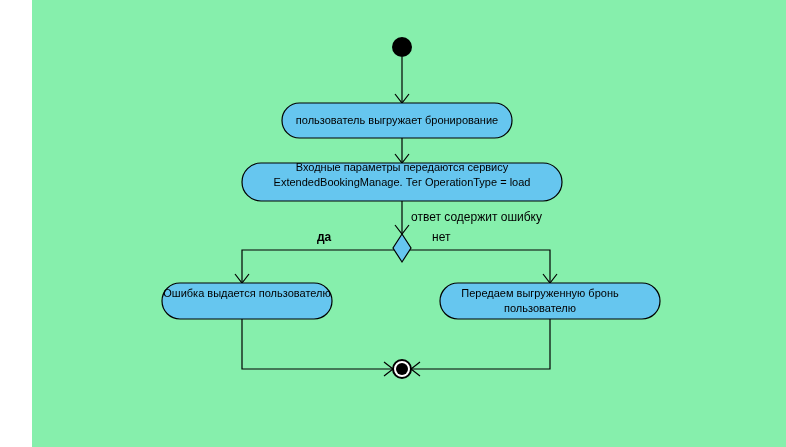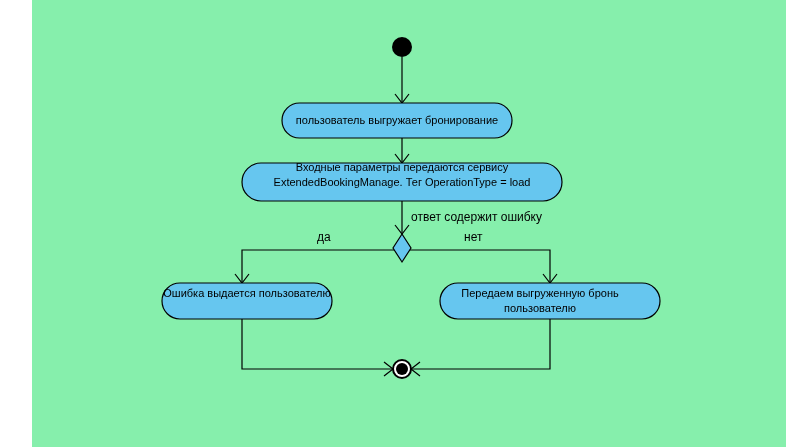--- a/index.html
+++ b/index.html
@@ -102,17 +102,17 @@
 ExtendedBookingManage. Тег OperationType = load</div>
 
   <div class="action-box" style="left:130px; top:283px; width:170px; height:20px;">Ошибка выдается
 пользователю</div>
 
   <div class="action-box" style="left:408px; top:283px; width:200px; height:36px;">Передаем выгруженную бронь
 пользователю</div>
 
   <div class="edge-label" style="left:379px; top:211px;">ответ содержит ошибку</div>
 
-  <div class="edge-label" style="left:285px; top:231px;">да</div>
+  <div class="edge-label" style="left:285px; top:231px;font-weight:bold;">да</div>
 
-  <div class="edge-label" style="left:432px; top:231px;">нет</div>
+  <div class="edge-label" style="left:400px; top:231px;">нет</div>
 
 </div>
 
 </body></html>

